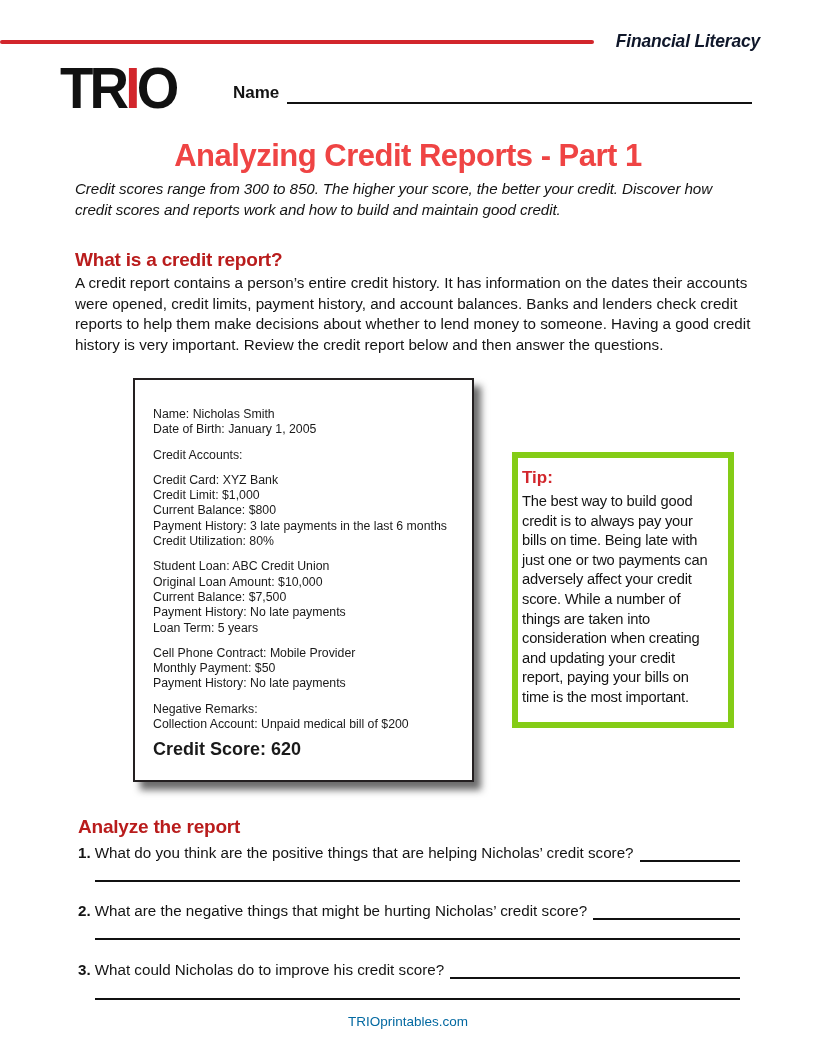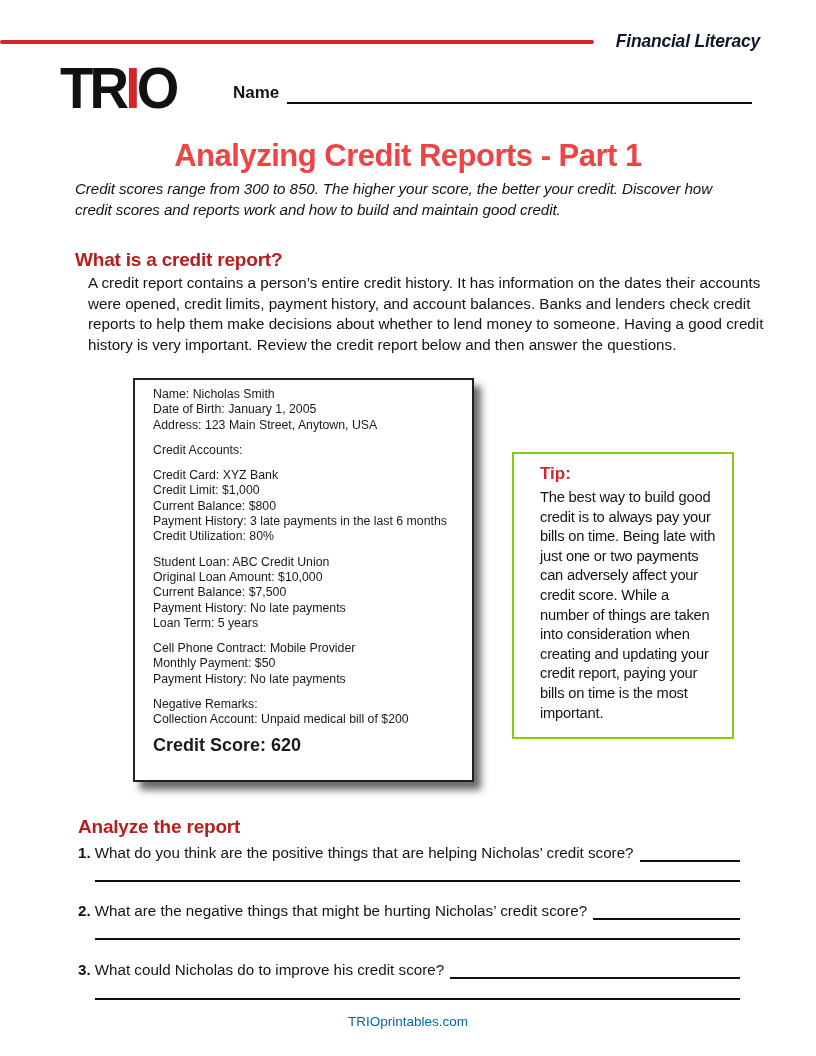--- a/index.html
+++ b/index.html
@@ -49,44 +49,44 @@
     font-size: 15.2px; font-style: italic; font-weight: 500;
     line-height: 20.5px; letter-spacing: -0.1px;
   }
 
   
   .sec-heading {
     color: #b91c1c; font-weight: bold; font-size: 19px; letter-spacing: -0.2px;
   }
   .sec1-heading { position: absolute; top: 249px; left: 75px; }
   .sec1-body {
-    position: absolute; top: 273px; left: 88px; width: 678px;
+    position: absolute; top: 273px; left: 75px; width: 678px;
     font-size: 15.2px; line-height: 20.6px;
   }
 
   
   .report-box {
     position: absolute; left: 133px; top: 378px; width: 341px; height: 404px;
     background: #fff;
     border: 2px solid #231f20;
     box-shadow: 7px 8px 7px rgba(30,30,30,0.65);
-    padding: 7px 14px 10px 18px;
+    padding: 27px 14px 10px 18px;
   }
   .rgroup { margin-bottom: 10px; }
   .rline {
     font-size: 12.3px; line-height: 15.3px;
     white-space: nowrap; color: #1a1a1a;
   }
   .rline.bold { font-weight: bold; font-size: 18px; }
 
   
   .tip-box {
     position: absolute; left: 512px; top: 452px; width: 222px;
-    background: #fff; border: 2px solid #84cc16;
-    padding: 10px 13px 14px 26px;
+    background: #fff; border: 6px solid #84cc16;
+    padding: 10px 13px 14px 4px;
   }
   .tip-heading { color: #d2262c; font-weight: bold; font-size: 17px; margin-bottom: 4px; }
   .tip-body { font-size: 14.7px; line-height: 19.6px; letter-spacing: -0.2px; }
 
   
   .analyze-heading { position: absolute; top: 816px; left: 78px; }
   .q-row {
     position: absolute; left: 78px; width: 662px;
     display: flex; align-items: flex-end;
     font-size: 15.2px; line-height: 19px;
@@ -129,21 +129,20 @@
   <div class="title">Analyzing Credit Reports - Part 1</div>
   <div class="intro">Credit scores range from 300 to 850. The higher your score, the better your credit. Discover how credit scores and reports work and how to build and maintain good credit.</div>
 
   <div class="sec-heading sec1-heading">What is a credit report?</div>
   <div class="sec1-body">A credit report contains a person’s entire credit history. It has information on the dates their accounts were opened, credit limits, payment history, and account balances. Banks and lenders check credit reports to help them make decisions about whether to lend money to someone. Having a good credit history is very important. Review the credit report below and then answer the questions.</div>
 
   <div class="report-box">
     <div class="rgroup">
       <div class="rline">Name: Nicholas Smith</div>
       <div class="rline">Date of Birth: January 1, 2005</div>
-      <div class="rline">Address: 123 Main Street, Anytown, USA</div>
     </div>
     <div class="rgroup">
       <div class="rline">Credit Accounts:</div>
     </div>
     <div class="rgroup">
       <div class="rline">Credit Card: XYZ Bank</div>
       <div class="rline">Credit Limit: $1,000</div>
       <div class="rline">Current Balance: $800</div>
       <div class="rline">Payment History: 3 late payments in the last 6 months</div>
       <div class="rline">Credit Utilization: 80%</div>

